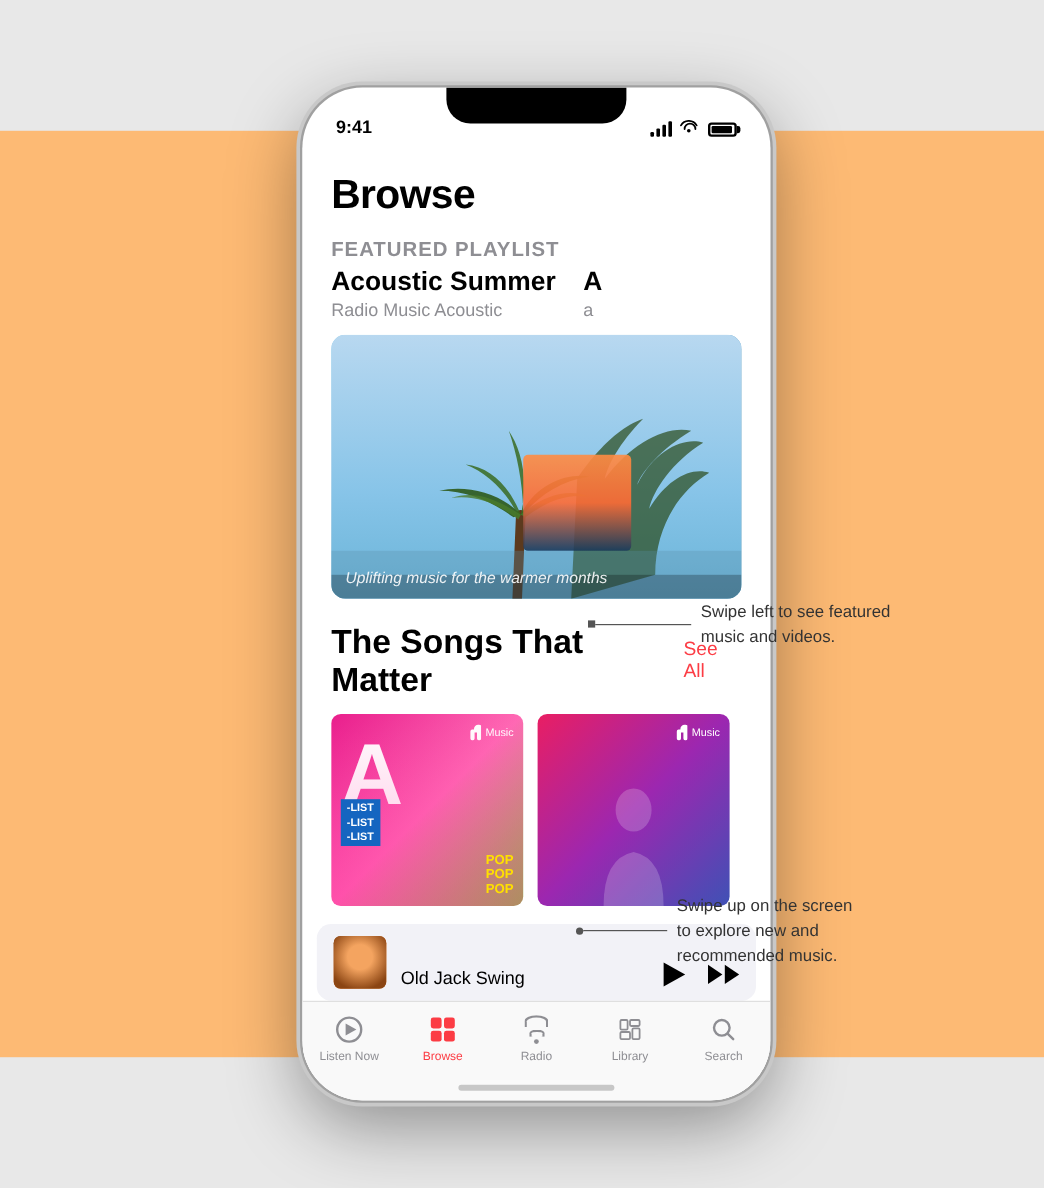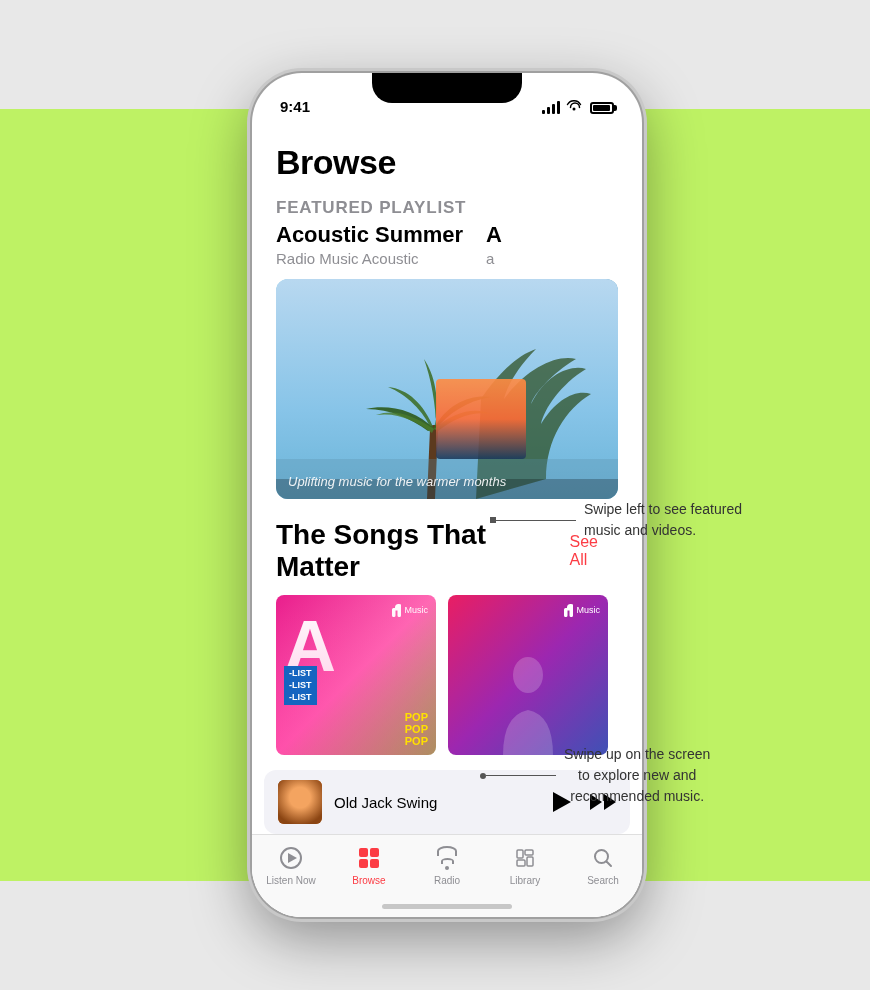--- a/index.html
+++ b/index.html
@@ -268,21 +268,21 @@
     
     .mini-player {
       position: absolute;
       bottom: 83px;
       left: 12px;
       right: 12px;
       background: #f2f2f7;
       border-radius: 12px;
       padding: 10px 14px;
       display: flex;
-      align-items: center;
+      align-items: flex-end;
       gap: 12px;
     }
     .mini-player-thumb {
       width: 44px;
       height: 44px;
       border-radius: 6px;
       background: linear-gradient(135deg, #8B4513 0%, #D2691E 50%, #cd853f 100%);
       flex-shrink: 0;
       overflow: hidden;
       position: relative;
@@ -428,21 +428,21 @@
 
     
     .palm-scene {
       position: absolute;
       inset: 0;
     }
   </style>
 </head>
 <body>
 
-<div style="position: relative; width: 870px; height: 772px; display: flex; align-items: center; justify-content: center; background: #bef264; padding-left: 24px;">
+<div style="position: relative; width: 870px; height: 772px; display: flex; align-items: center; justify-content: center; background: #fdba74; padding-left: 24px;">
 
   <div class="phone-shell">
 
     <div class="notch"></div>
 
     <div class="status-bar">
       <span class="status-time">9:41</span>
       <div class="status-icons">
         <div class="signal-bars">
           <div class="signal-bar" style="height: 4px;"></div>
@@ -661,19 +661,19 @@
       <div style="width: 6px; height: 6px; background: #555; border-radius: 50; flex-shrink: 0;"></div>
       <div style="width: 80px; height: 1px; background: #555;"></div>
       <div style="font-family: -apple-system, sans-serif; font-size: 14px; color: #333; line-height: 1.5; margin-left: 8px;">
         Swipe left to see featured<br>music and videos.
       </div>
     </div>
 
     <div style="position: absolute; top: 635px; left: 480px; display: flex; align-items: center; gap: 0;">
       <div style="width: 6px; height: 6px; background: #555; border-radius: 50%; flex-shrink: 0;"></div>
       <div style="width: 70px; height: 1px; background: #555;"></div>
-      <div style="font-family: -apple-system, sans-serif; font-size: 14px; color: #333; line-height: 1.5; margin-left: 8px; text-align: center;">
+      <div style="font-family: -apple-system, sans-serif; font-size: 14px; color: #333; line-height: 1.5; margin-left: 8px;">
         Swipe up on the screen<br>to explore new and<br>recommended music.
       </div>
     </div>
   </div>
 
 </div>
 
 </body></html>

